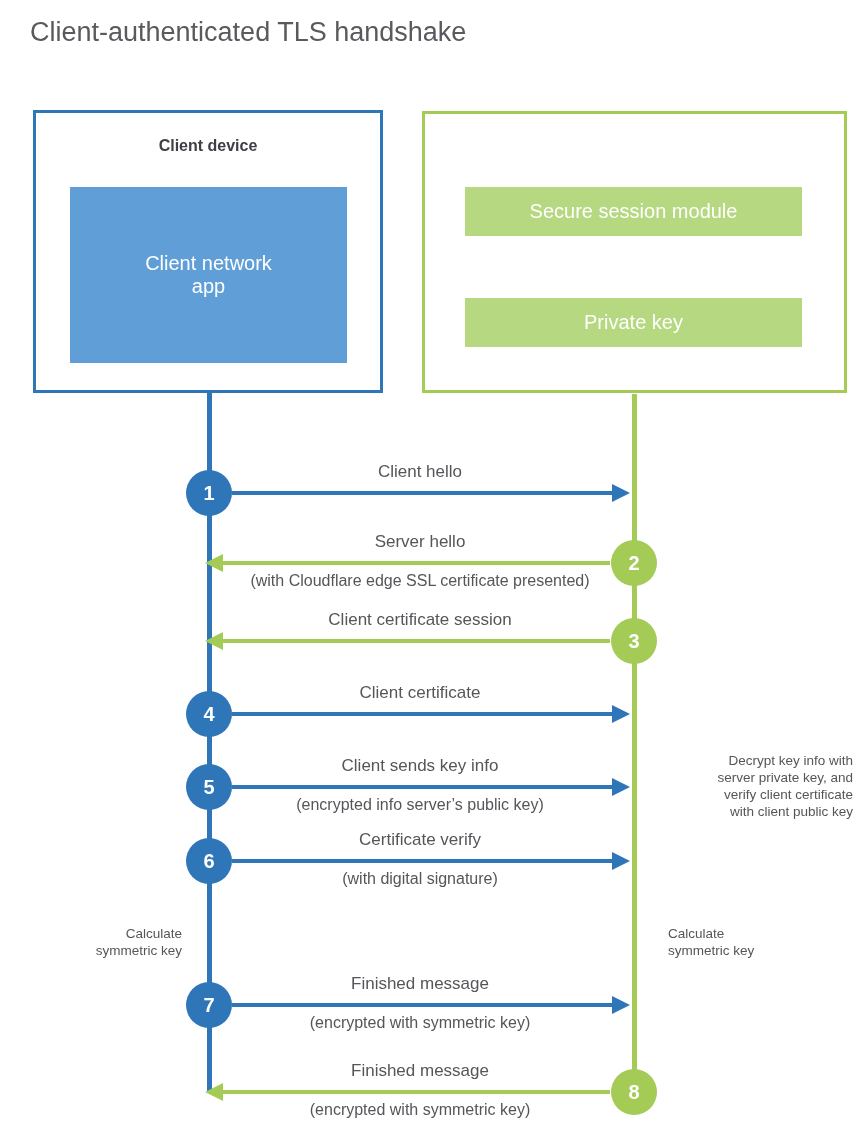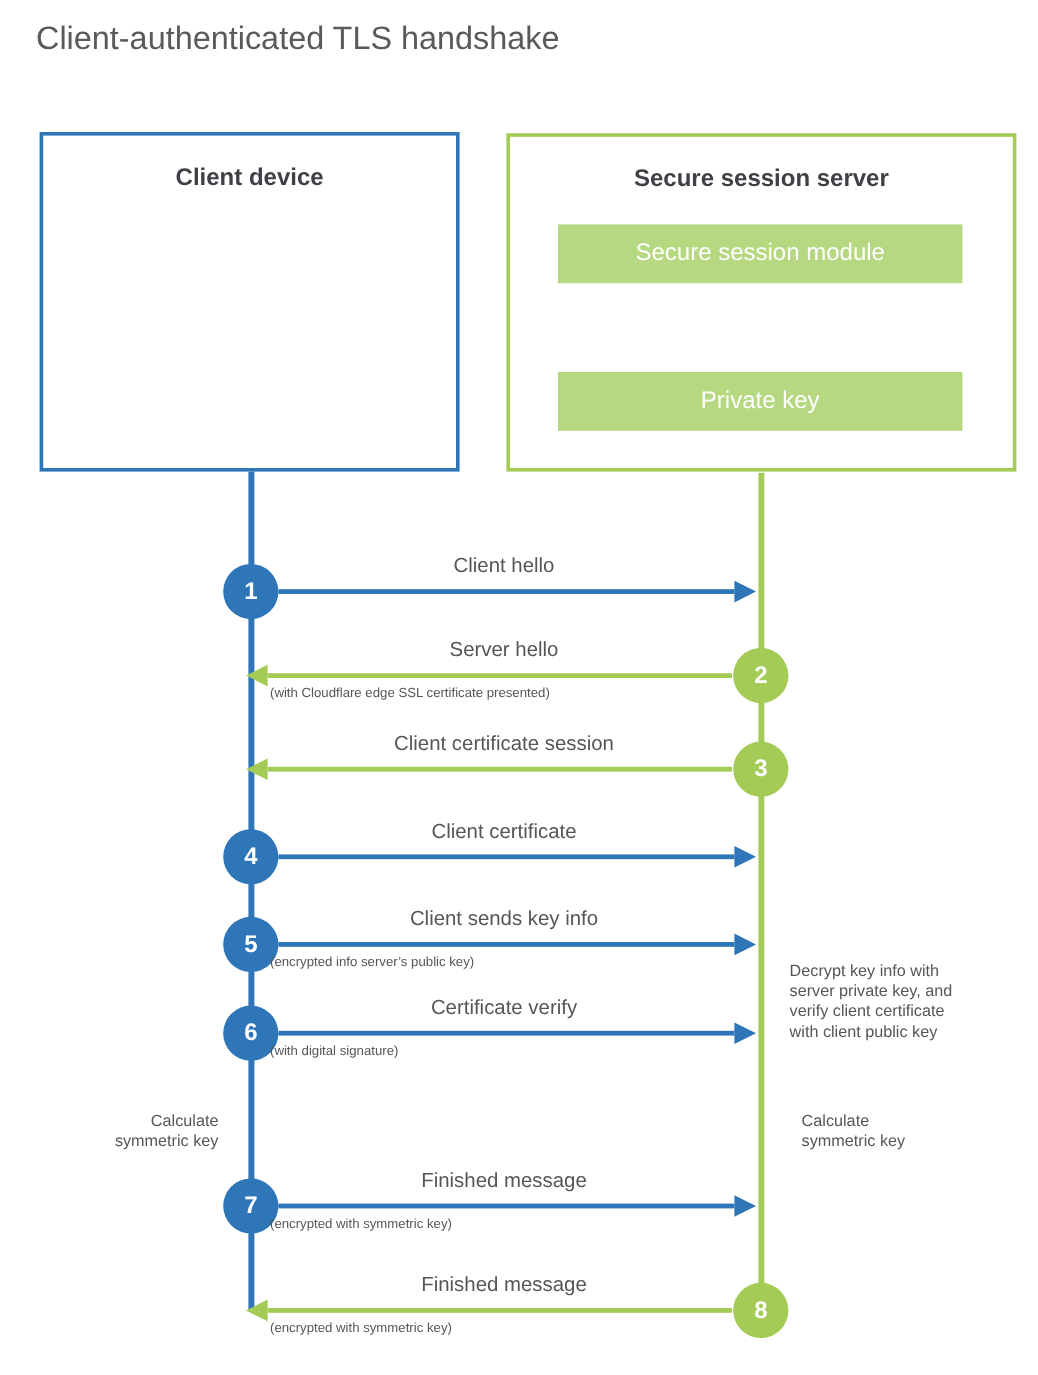--- a/index.html
+++ b/index.html
@@ -14,75 +14,76 @@
   body{background:#ffffff;font-family:"Liberation Sans","DejaVu Sans",sans-serif;}
   #diagram{position:relative;width:865px;height:1146px;background:#ffffff;overflow:hidden;}
 
   
   #page-title{position:absolute;left:30px;top:17px;font-size:27px;font-weight:400;color:#595a5e;}
 
   
   .actor-box{position:absolute;background:#fff;}
   #client-box{left:33px;top:110px;width:350px;height:283px;border:3px solid var(--blue);}
   #server-box{left:422px;top:111px;width:425px;height:282px;border:3px solid var(--green);}
-  .box-title{position:absolute;top:24px;left:0;width:100%;text-align:center;font-size:20px;font-weight:700;color:var(--heading);}
+  .box-title{position:absolute;top:24px;left:0;width:100%;text-align:center;font-size:16px;font-weight:700;color:var(--heading);}
   #app-box{position:absolute;left:34px;top:74px;width:277px;height:176px;background:var(--blue-fill);
            color:#fff;font-size:20px;display:flex;align-items:center;justify-content:center;
            text-align:center;white-space:pre-line;}
   .server-bar{position:absolute;left:40px;width:337px;height:49px;background:var(--green-fill);
               color:#fff;font-size:20px;text-align:center;line-height:49px;}
-  #bar-0{top:73px;} #bar-1{top:136px;} #bar-2{top:196px;}
+  #bar-0{top:73px;} #bar-1{top:136px;} #bar-2{top:184px;}
 
   
   .vline{position:absolute;width:5px;}
   #blue-vline{left:207px;top:393px;height:699px;background:var(--blue);}
   #green-vline{left:632px;top:394px;height:698px;background:var(--green);}
 
   
   .hline{position:absolute;height:4px;}
   .ah{position:absolute;width:0;height:0;border-top:9px solid transparent;border-bottom:9px solid transparent;}
   .right-arrow .hline{left:232px;width:380px;background:var(--blue);}
   .right-arrow .ah{left:612px;border-left:18px solid var(--blue);}
   .left-arrow .hline{left:223px;width:387px;background:var(--green);}
   .left-arrow .ah{left:205px;border-right:18px solid var(--green);}
   .circle{position:absolute;width:46px;height:46px;border-radius:50%;color:#fff;font-weight:700;
           font-size:20px;display:flex;align-items:center;justify-content:center;}
   .circle.blue{left:186px;background:var(--blue);}
   .circle.green{left:611px;background:var(--green);}
   .alabel{position:absolute;left:225px;width:390px;text-align:center;font-size:17px;color:var(--text);}
-  .asub{position:absolute;left:225px;width:390px;font-size:11px;color:var(--text);}
+  .asub{position:absolute;left:225px;width:390px;text-align:center;font-size:16px;color:var(--text);}
 
   .s1 .hline{top:491px}  .s1 .ah{top:484px}  .s1 .circle{top:470px}  .s1 .alabel{top:462px}
   .s2 .hline{top:561px}  .s2 .ah{top:554px}  .s2 .circle{top:540px}  .s2 .alabel{top:532px}  .s2 .asub{top:572px}
   .s3 .hline{top:639px}  .s3 .ah{top:632px}  .s3 .circle{top:618px}  .s3 .alabel{top:610px}
   .s4 .hline{top:712px}  .s4 .ah{top:705px}  .s4 .circle{top:691px}  .s4 .alabel{top:683px}
   .s5 .hline{top:785px}  .s5 .ah{top:778px}  .s5 .circle{top:764px}  .s5 .alabel{top:756px}  .s5 .asub{top:796px}
   .s6 .hline{top:859px}  .s6 .ah{top:852px}  .s6 .circle{top:838px}  .s6 .alabel{top:830px}  .s6 .asub{top:870px}
   .s7 .hline{top:1003px} .s7 .ah{top:996px}  .s7 .circle{top:982px}  .s7 .alabel{top:974px}  .s7 .asub{top:1014px}
   .s8 .hline{top:1090px} .s8 .ah{top:1083px} .s8 .circle{top:1069px} .s8 .alabel{top:1061px} .s8 .asub{top:1101px}
 
   
   .note{position:absolute;font-size:13.5px;line-height:17px;color:var(--text);white-space:pre-line;}
   #left-calc{left:46px;top:925px;width:136px;text-align:right;}
   #right-calc{left:668px;top:925px;text-align:left;}
-  #decrypt-note{left:658px;top:752px;width:195px;text-align:left;margin-top:48px;}
+  #decrypt-note{left:658px;top:752px;width:195px;text-align:right;}
 </style>
 </head>
 <body>
 
 <div id="diagram">
 
   <div id="page-title">Client-authenticated TLS handshake</div>
 
   <div id="client-box" class="actor-box">
     <div class="box-title">Client device</div>
+    <div id="app-box">Client network
+app</div>
   </div>
 
   <div id="server-box" class="actor-box">
-    <div class="box-title">Secure session server</div>
     <div id="bar-0" class="server-bar">Secure session module</div>
     <div id="bar-2" class="server-bar">Private key</div>
   </div>
 
   <div id="blue-vline" class="vline"></div>
   <div id="green-vline" class="vline"></div>
 
   <div class="step s1 right-arrow">
     <div class="hline"></div>
     <div class="ah"></div>

